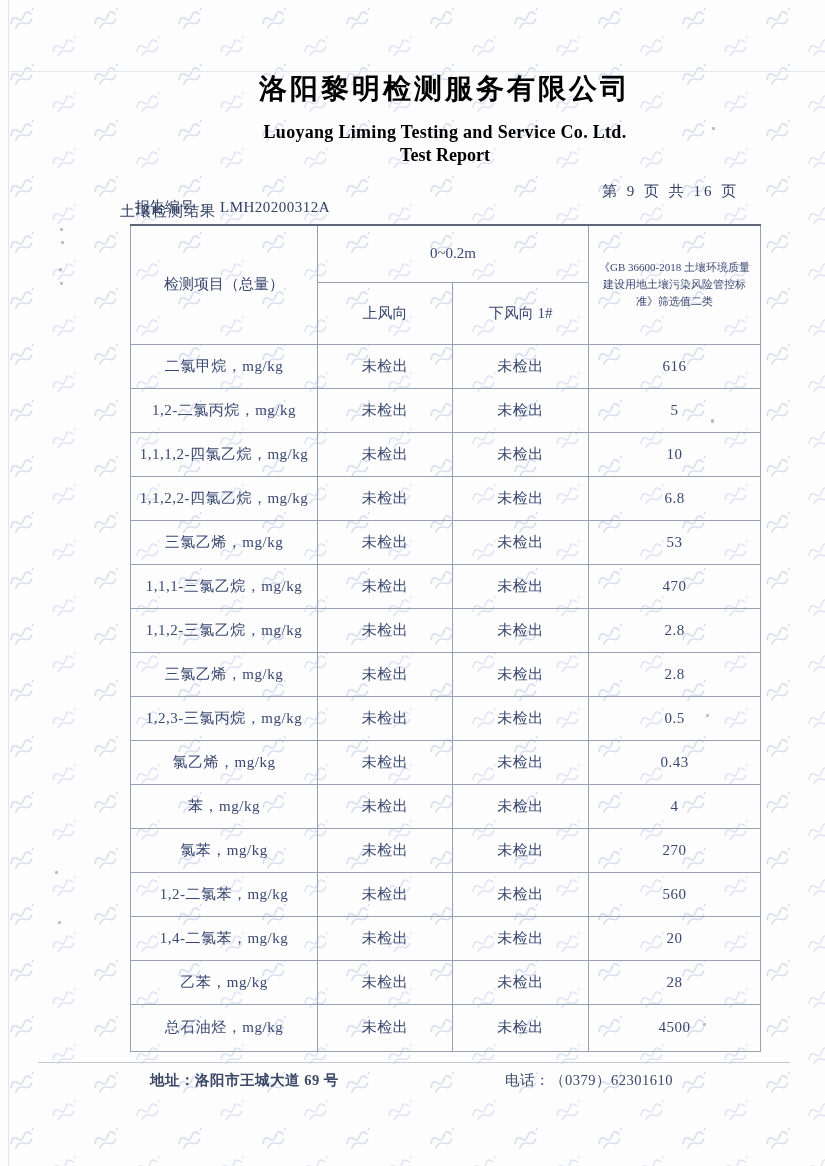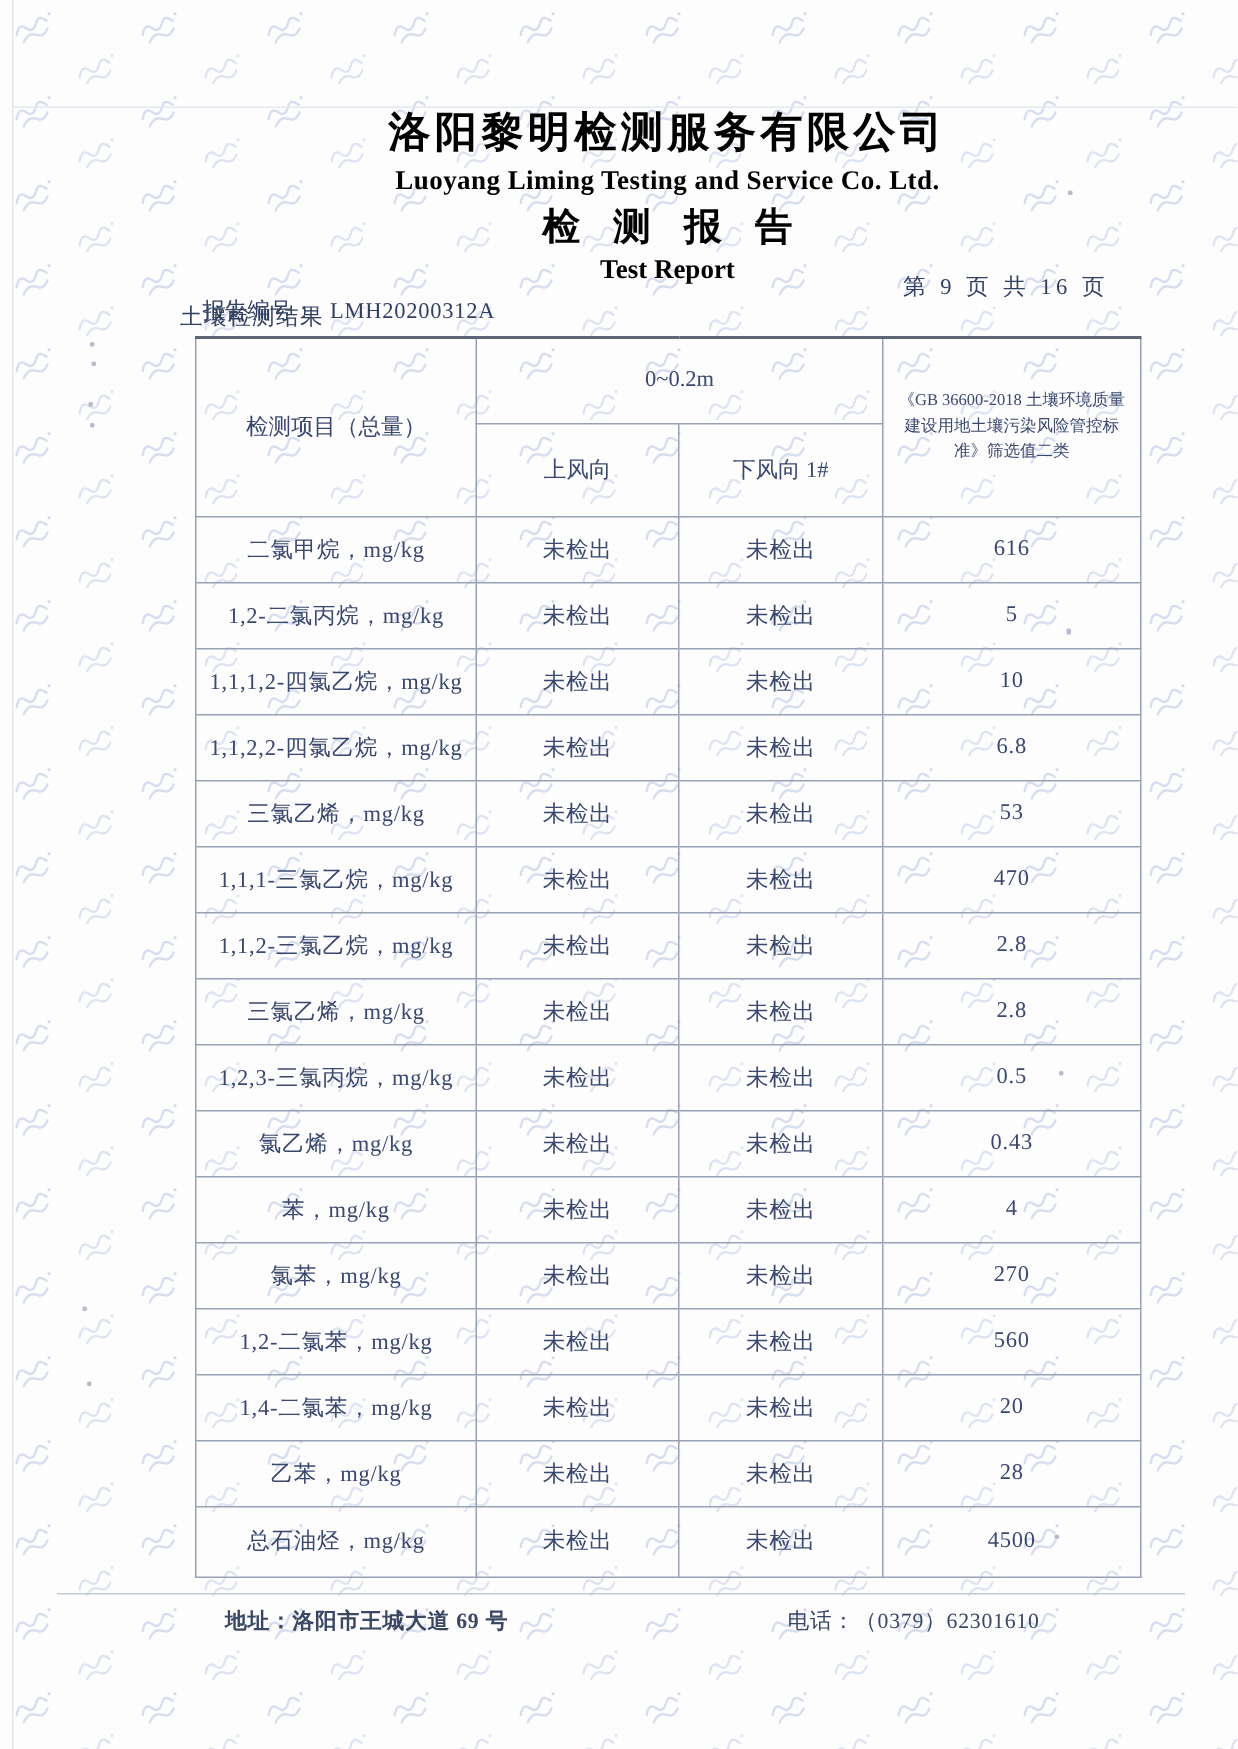--- a/index.html
+++ b/index.html
@@ -18,21 +18,21 @@
   }
   .watermark{position:absolute;left:0;top:0;z-index:0;}
   .content{position:absolute;left:0;top:0;width:100%;height:100%;z-index:1;}
   
   .scan-v{position:absolute;left:8px;top:0;width:1px;height:1166px;background:#e2e5ec;}
   .scan-h{position:absolute;left:8px;top:71px;width:817px;height:1px;background:#e4e8f0;}
   .speck{position:absolute;background:#7b87a0;opacity:.55;border-radius:1px;}
   
   .header{position:absolute;left:130px;top:72px;width:630px;text-align:center;color:#000000;}
   .company-cn{font-size:28px;font-weight:600;letter-spacing:3px;line-height:1.2;}
-  .company-en{font-size:18px;font-weight:bold;letter-spacing:.3px;margin-top:4px;font-family:Liberation Serif, serif;}
+  .company-en{font-size:18px;font-weight:bold;letter-spacing:.3px;margin-top:16px;font-family:Liberation Serif, serif;}
   .title-cn{font-size:25px;font-weight:600;letter-spacing:8px;margin-top:3px;text-indent:8px;}
   .title-en{font-size:18px;font-weight:bold;margin-top:2px;}
   
   .meta-report-no{position:absolute;left:135px;top:182px;font-size:15px;color:var(--ink);margin-top:16px;}
   .meta-report-no .val{margin-left:10px;letter-spacing:.5px;}
   .meta-page{position:absolute;left:602px;top:182px;font-size:15px;letter-spacing:3px;color:var(--ink);}
   .section-title{position:absolute;left:120px;top:202px;font-size:15px;color:var(--ink);letter-spacing:1px;}
   
   table.results{
     position:absolute;left:130px;top:224px;width:630px;
@@ -47,21 +47,21 @@
   table.results{border-top:2px solid #5d6778;}
   tr.hrow1 td{height:57px;}
   tr.hrow2 td{height:62px;}
   td.c-standard{font-size:11px;line-height:1.55;padding:4px 6px;}
   tr.data-row td{height:44px;letter-spacing:.5px;}
   tr.data-row:last-child td{height:47px;}
   
   .footer-rule{position:absolute;left:38px;top:1062px;width:752px;height:1px;background:#c3cad7;}
   .footer{position:absolute;left:0;top:1071px;width:825px;font-size:14.5px;color:#3a4866;}
   .footer .addr{position:absolute;left:150px;top:0;letter-spacing:.5px;font-weight:bold;}
-  .footer .phone{position:absolute;left:525px;top:0;letter-spacing:.5px;}
+  .footer .phone{position:absolute;left:505px;top:0;letter-spacing:.5px;}
 </style>
 </head>
 <body>
 
 <div class="page">
 
   <svg class="watermark" width="825" height="1166">
     <defs>
       <pattern id="wm" width="84" height="56" patternUnits="userSpaceOnUse">
         <g transform="translate(8,14) rotate(-18)" stroke="#d7deef" stroke-width="1.6" fill="none" stroke-linecap="round">
@@ -90,21 +90,20 @@
     <div class="speck" style="left:55px;top:871px;width:3px;height:3px;"></div>
     <div class="speck" style="left:58px;top:921px;width:3px;height:3px;"></div>
     <div class="speck" style="left:712px;top:127px;width:3px;height:3px;"></div>
     <div class="speck" style="left:711px;top:419px;width:3px;height:4px;"></div>
     <div class="speck" style="left:706px;top:714px;width:3px;height:3px;"></div>
     <div class="speck" style="left:703px;top:1023px;width:3px;height:3px;"></div>
 
     <div class="header">
       <div class="company-cn">洛阳黎明检测服务有限公司</div>
       <div class="company-en">Luoyang Liming Testing and Service Co. Ltd.</div>
-      <div class="title-cn">检 测 报 告</div>
       <div class="title-en">Test Report</div>
     </div>
 
     <div class="meta-report-no">
       <span class="lbl">报告编号：</span><span class="val">LMH20200312A</span>
     </div>
     <div class="meta-page">第 9 页 共 16 页</div>
     <div class="section-title">土壤检测结果</div>
 
     <table class="results">

